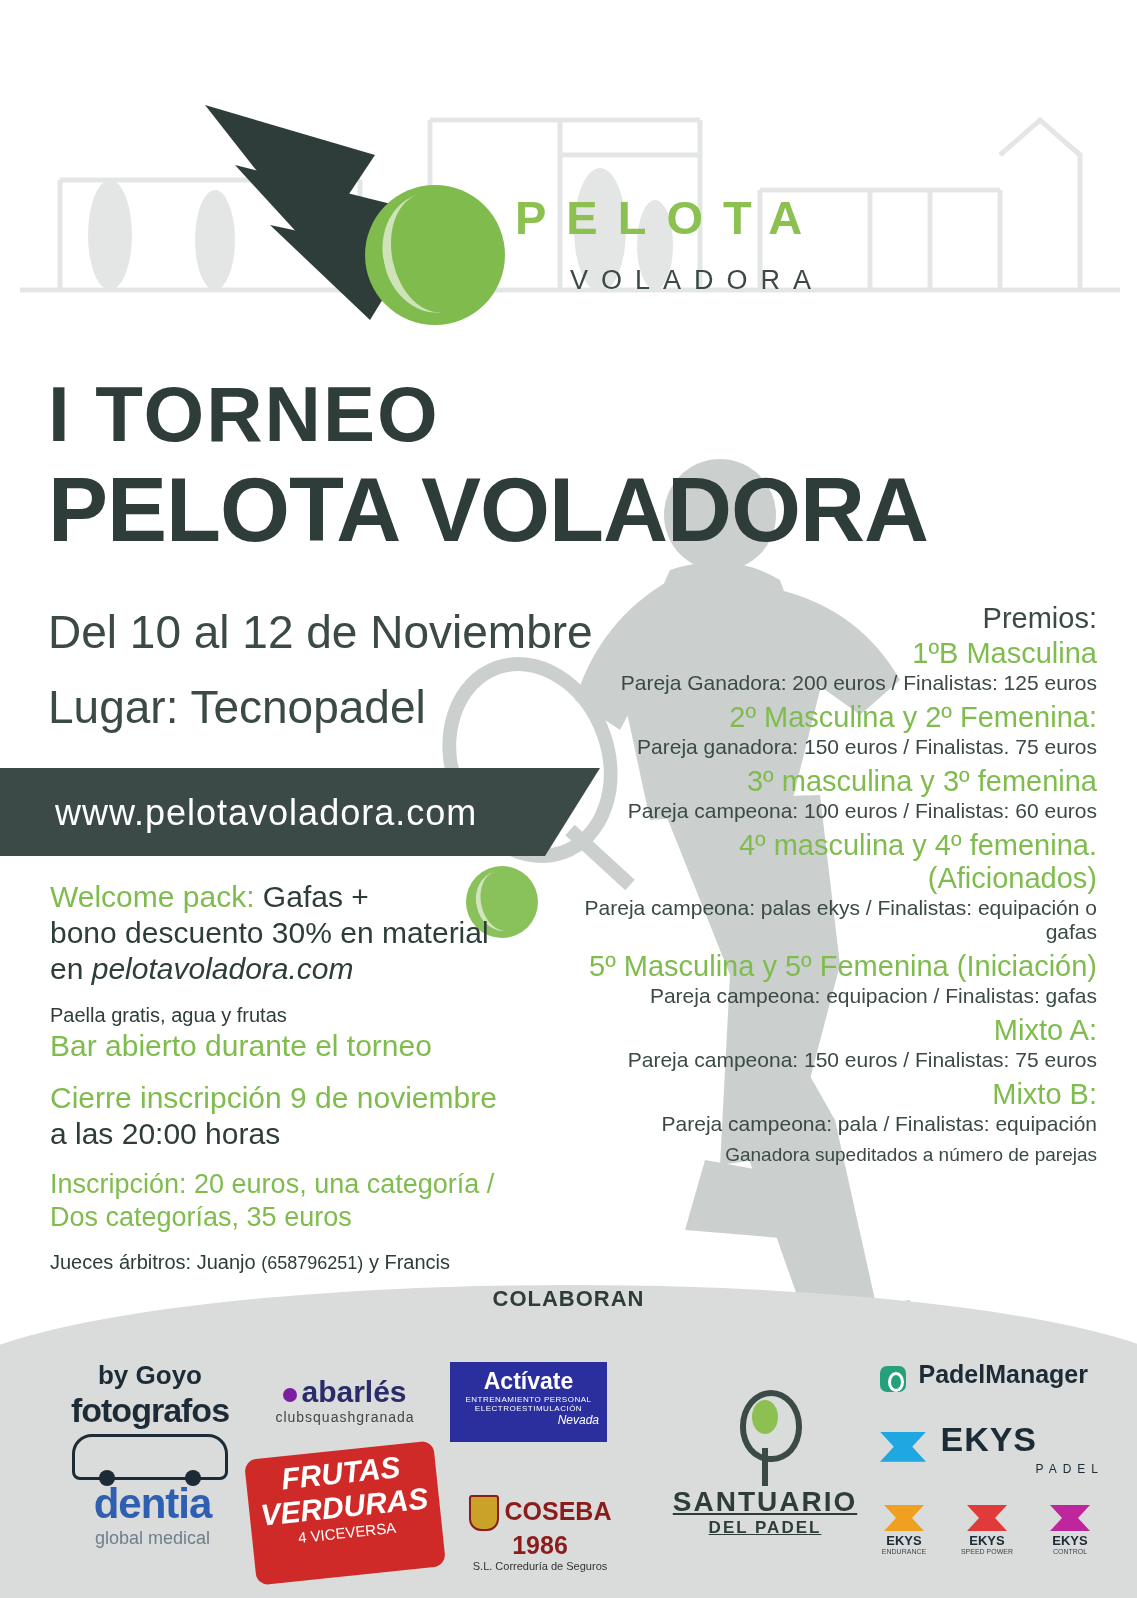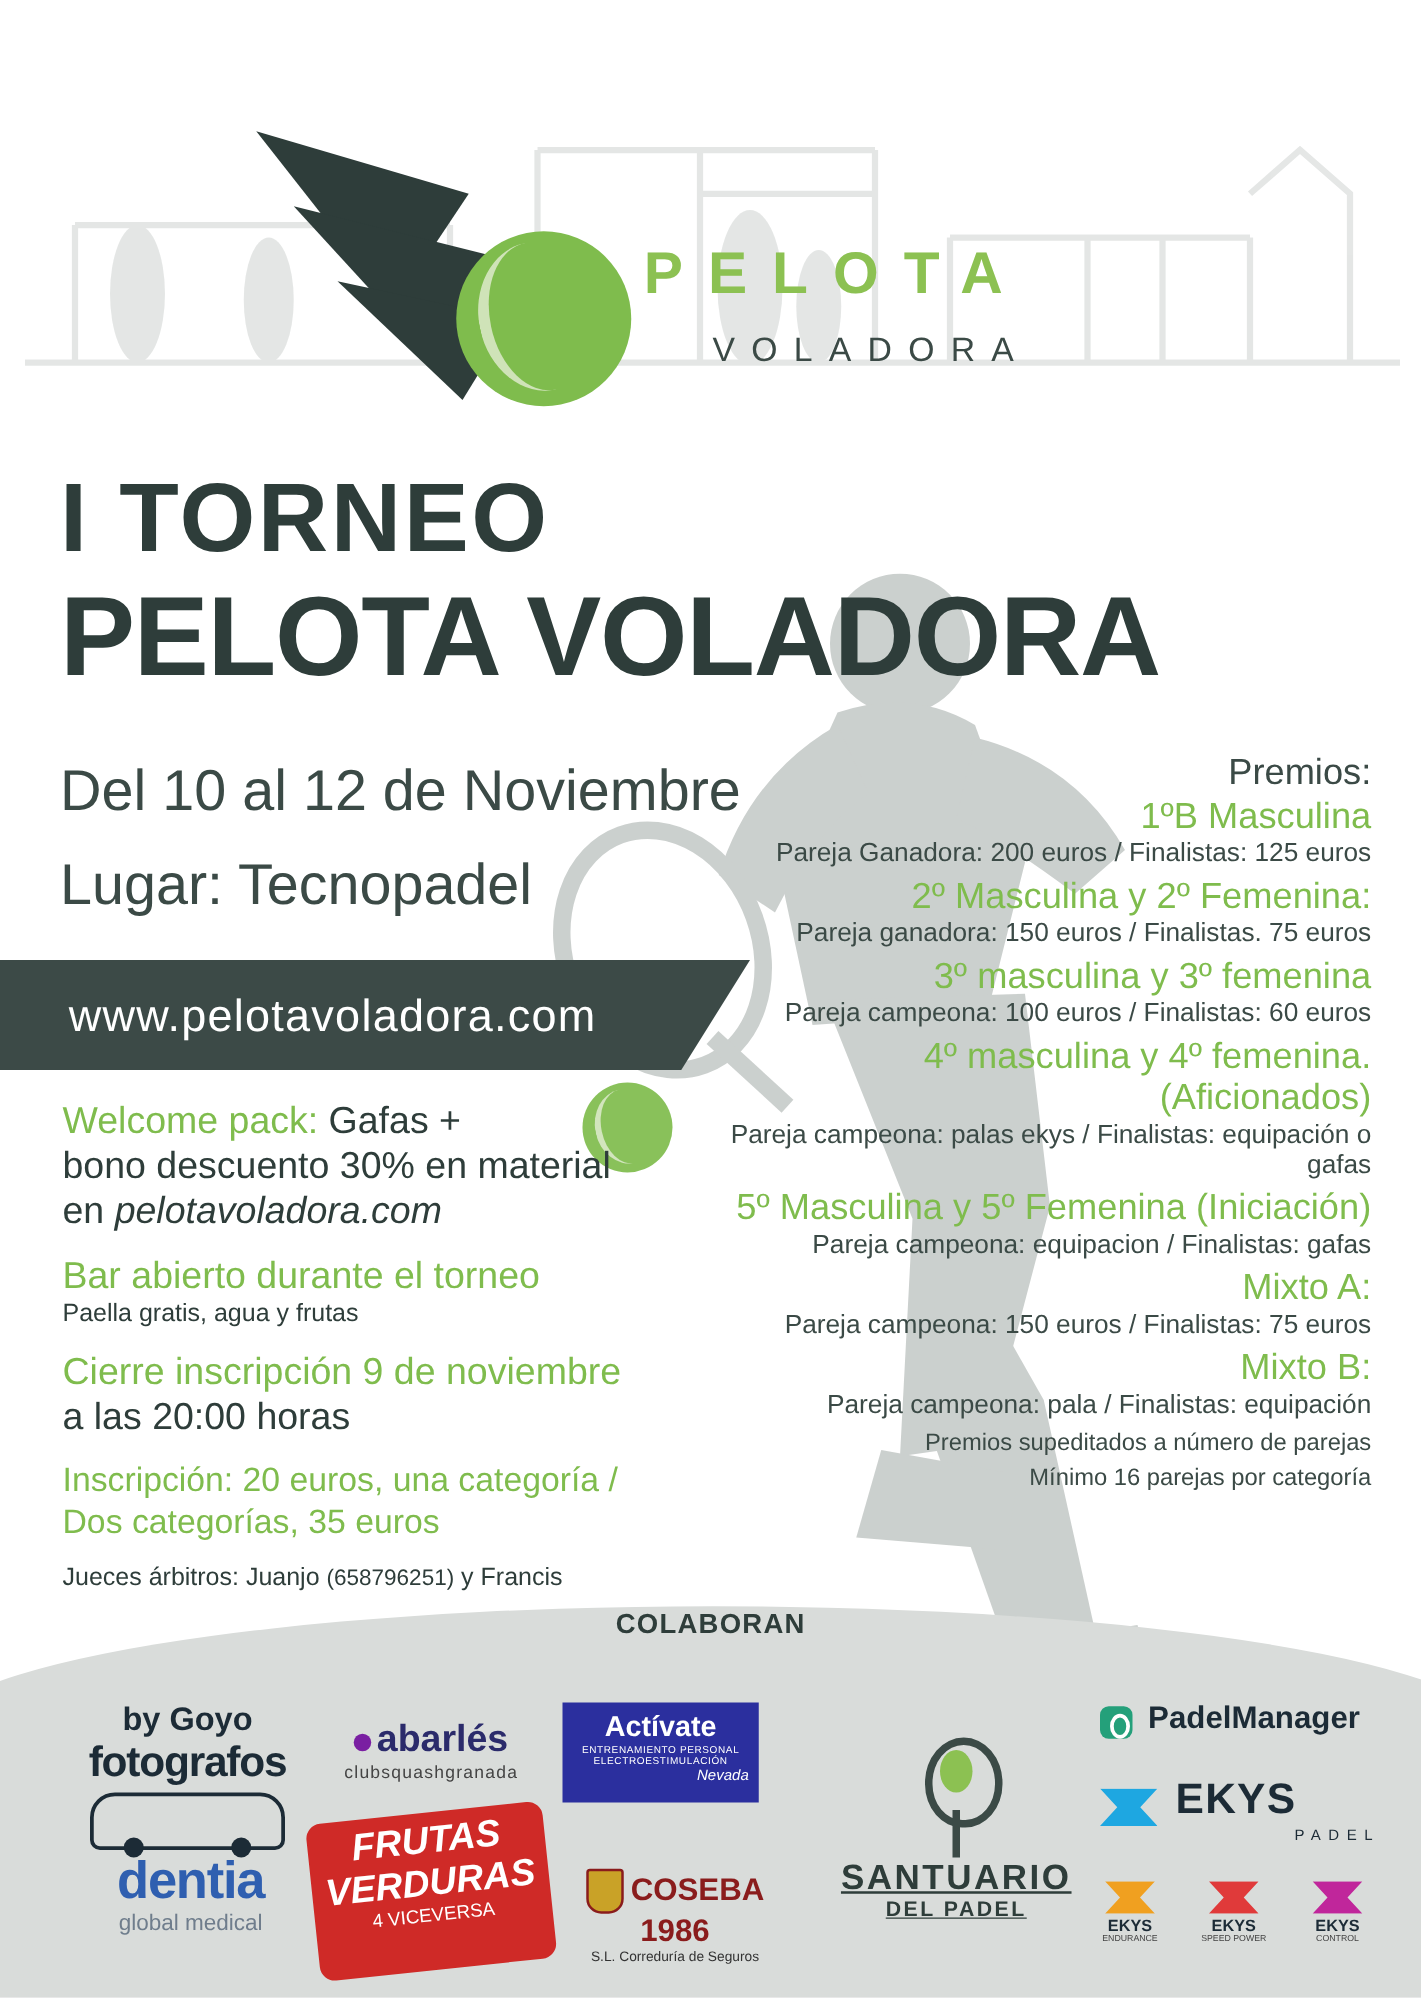--- a/index.html
+++ b/index.html
@@ -253,22 +253,22 @@
 
 <div class="left-col">
   <p class="lc-line s30">
     <span class="green">Welcome pack:</span><span class="dark"> Gafas +</span>
   </p>
   <p class="lc-line s30 dark">bono descuento 30% en material</p>
   <p class="lc-line s30 dark">
     <span>en </span><span class="italic">pelotavoladora.com</span>
   </p>
   <div class="blk-gap"></div>
+  <p class="lc-line s20 dark">Paella gratis, agua y frutas</p>
   <p class="lc-line s30 green">Bar abierto durante el torneo</p>
-  <p class="lc-line s20 dark">Paella gratis, agua y frutas</p>
   <div class="blk-gap"></div>
   <p class="lc-line s30 green">Cierre inscripción 9 de noviembre</p>
   <p class="lc-line s30 dark">a las 20:00 horas</p>
   <div class="blk-gap"></div>
   <p class="lc-line s27 green">Inscripción: 20 euros, una categoría /</p>
   <p class="lc-line s27 green">Dos categorías, 35 euros</p>
   <div class="blk-gap"></div>
   <p class="lc-line s20 dark">
     <span>Jueces árbitros: Juanjo </span><span class="s18">(658796251)</span><span> y Francis</span>
   </p>
@@ -291,22 +291,21 @@
 
   <p class="r-head">5º Masculina y 5º Femenina (Iniciación)</p>
   <p class="r-line">Pareja campeona: equipacion / Finalistas: gafas</p>
 
   <p class="r-head">Mixto A:</p>
   <p class="r-line">Pareja campeona: 150 euros / Finalistas: 75 euros</p>
 
   <p class="r-head">Mixto B:</p>
   <p class="r-line">Pareja campeona: pala / Finalistas: equipación</p>
 
-  <p class="r-foot">Premios supeditados a número de parejas</p>
-  <p class="r-foot">Mínimo 16 parejas por categoría</p>
+  <p class="r-foot">Ganadora supeditados a número de parejas</p>
 </div>
 
 <div class="colaboran">COLABORAN</div>
 
 <div class="sponsors">
 
   <div class="sp sp-goyo">
     <div class="g1">by Goyo</div>
     <div class="g2">fotografos</div>
     <div class="car"></div>

